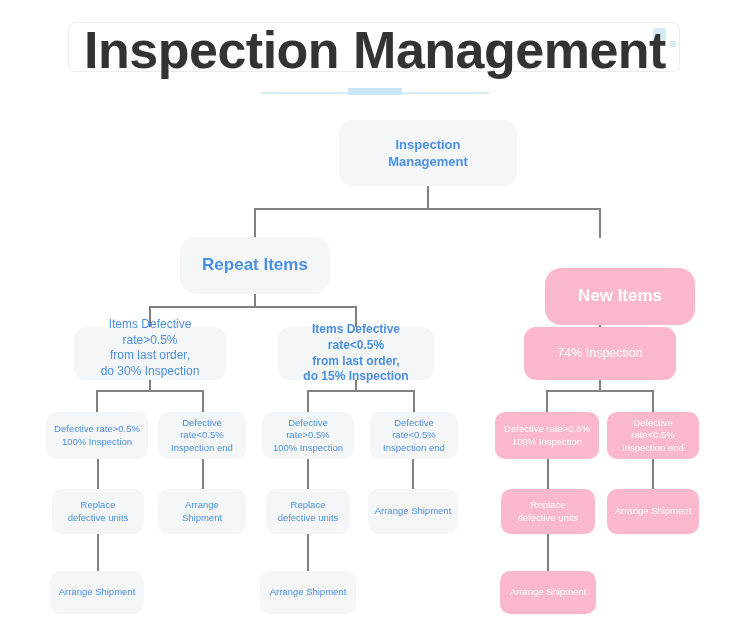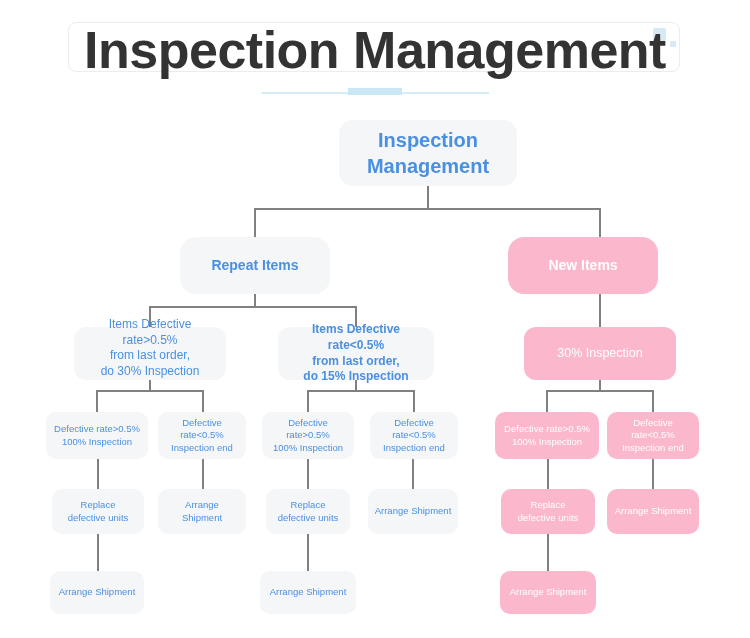--- a/index.html
+++ b/index.html
@@ -109,29 +109,29 @@
     color: #4a90e2;
   }
   .pink {
     background: #fbb8cd;
     color: #ffffff;
   }
 
   .n-root {
     left: 339px; top: 120px; width: 178px; height: 66px;
     border-radius: 14px;
-    font-size: 20px; font-weight: bold;
+    font-size: 13px; font-weight: bold;
   }
   .n-l2 {
     top: 237px; width: 150px; height: 57px;
     border-radius: 16px;
-    font-size: 14px; font-weight: bold;
+    font-size: 17px; font-weight: bold;
   }
   .n-l2.left  { left: 180px; }
-  .n-l2.right { left: 508px; width: 150px; }
+  .n-l2.right { left: 545px; width: 150px; margin-top: 31px; }
 
   .n-l3 {
     top: 327px; height: 53px;
     font-size: 12px; font-weight: normal;
     border-radius: 12px;
   }
   .n-l3.a { left: 74px;  width: 152px; align-items: flex-end; }
   .n-l3.b { left: 278px; width: 156px; font-weight: bold; }
   .n-l3.c { left: 524px; width: 152px; font-size: 12.5px; }
 
@@ -234,21 +234,21 @@
     <span class="node-inner">Items Defective rate&gt;0.5%
 from last order,
 do 30% Inspection</span>
   </div>
   <div class="node blue n-l3 b">
     <span class="node-inner">Items Defective rate&lt;0.5%
 from last order,
 do 15% Inspection</span>
   </div>
   <div class="node pink n-l3 c">
-    <span class="node-inner">30% Inspection</span>
+    <span class="node-inner">74% Inspection</span>
   </div>
 
   <div class="node blue n-l4 a">
     <span class="node-inner">Defective rate&gt;0.5%
 100% Inspection</span>
   </div>
   <div class="node blue n-l4 b">
     <span class="node-inner">Defective rate&lt;0.5%
 Inspection end</span>
   </div>

